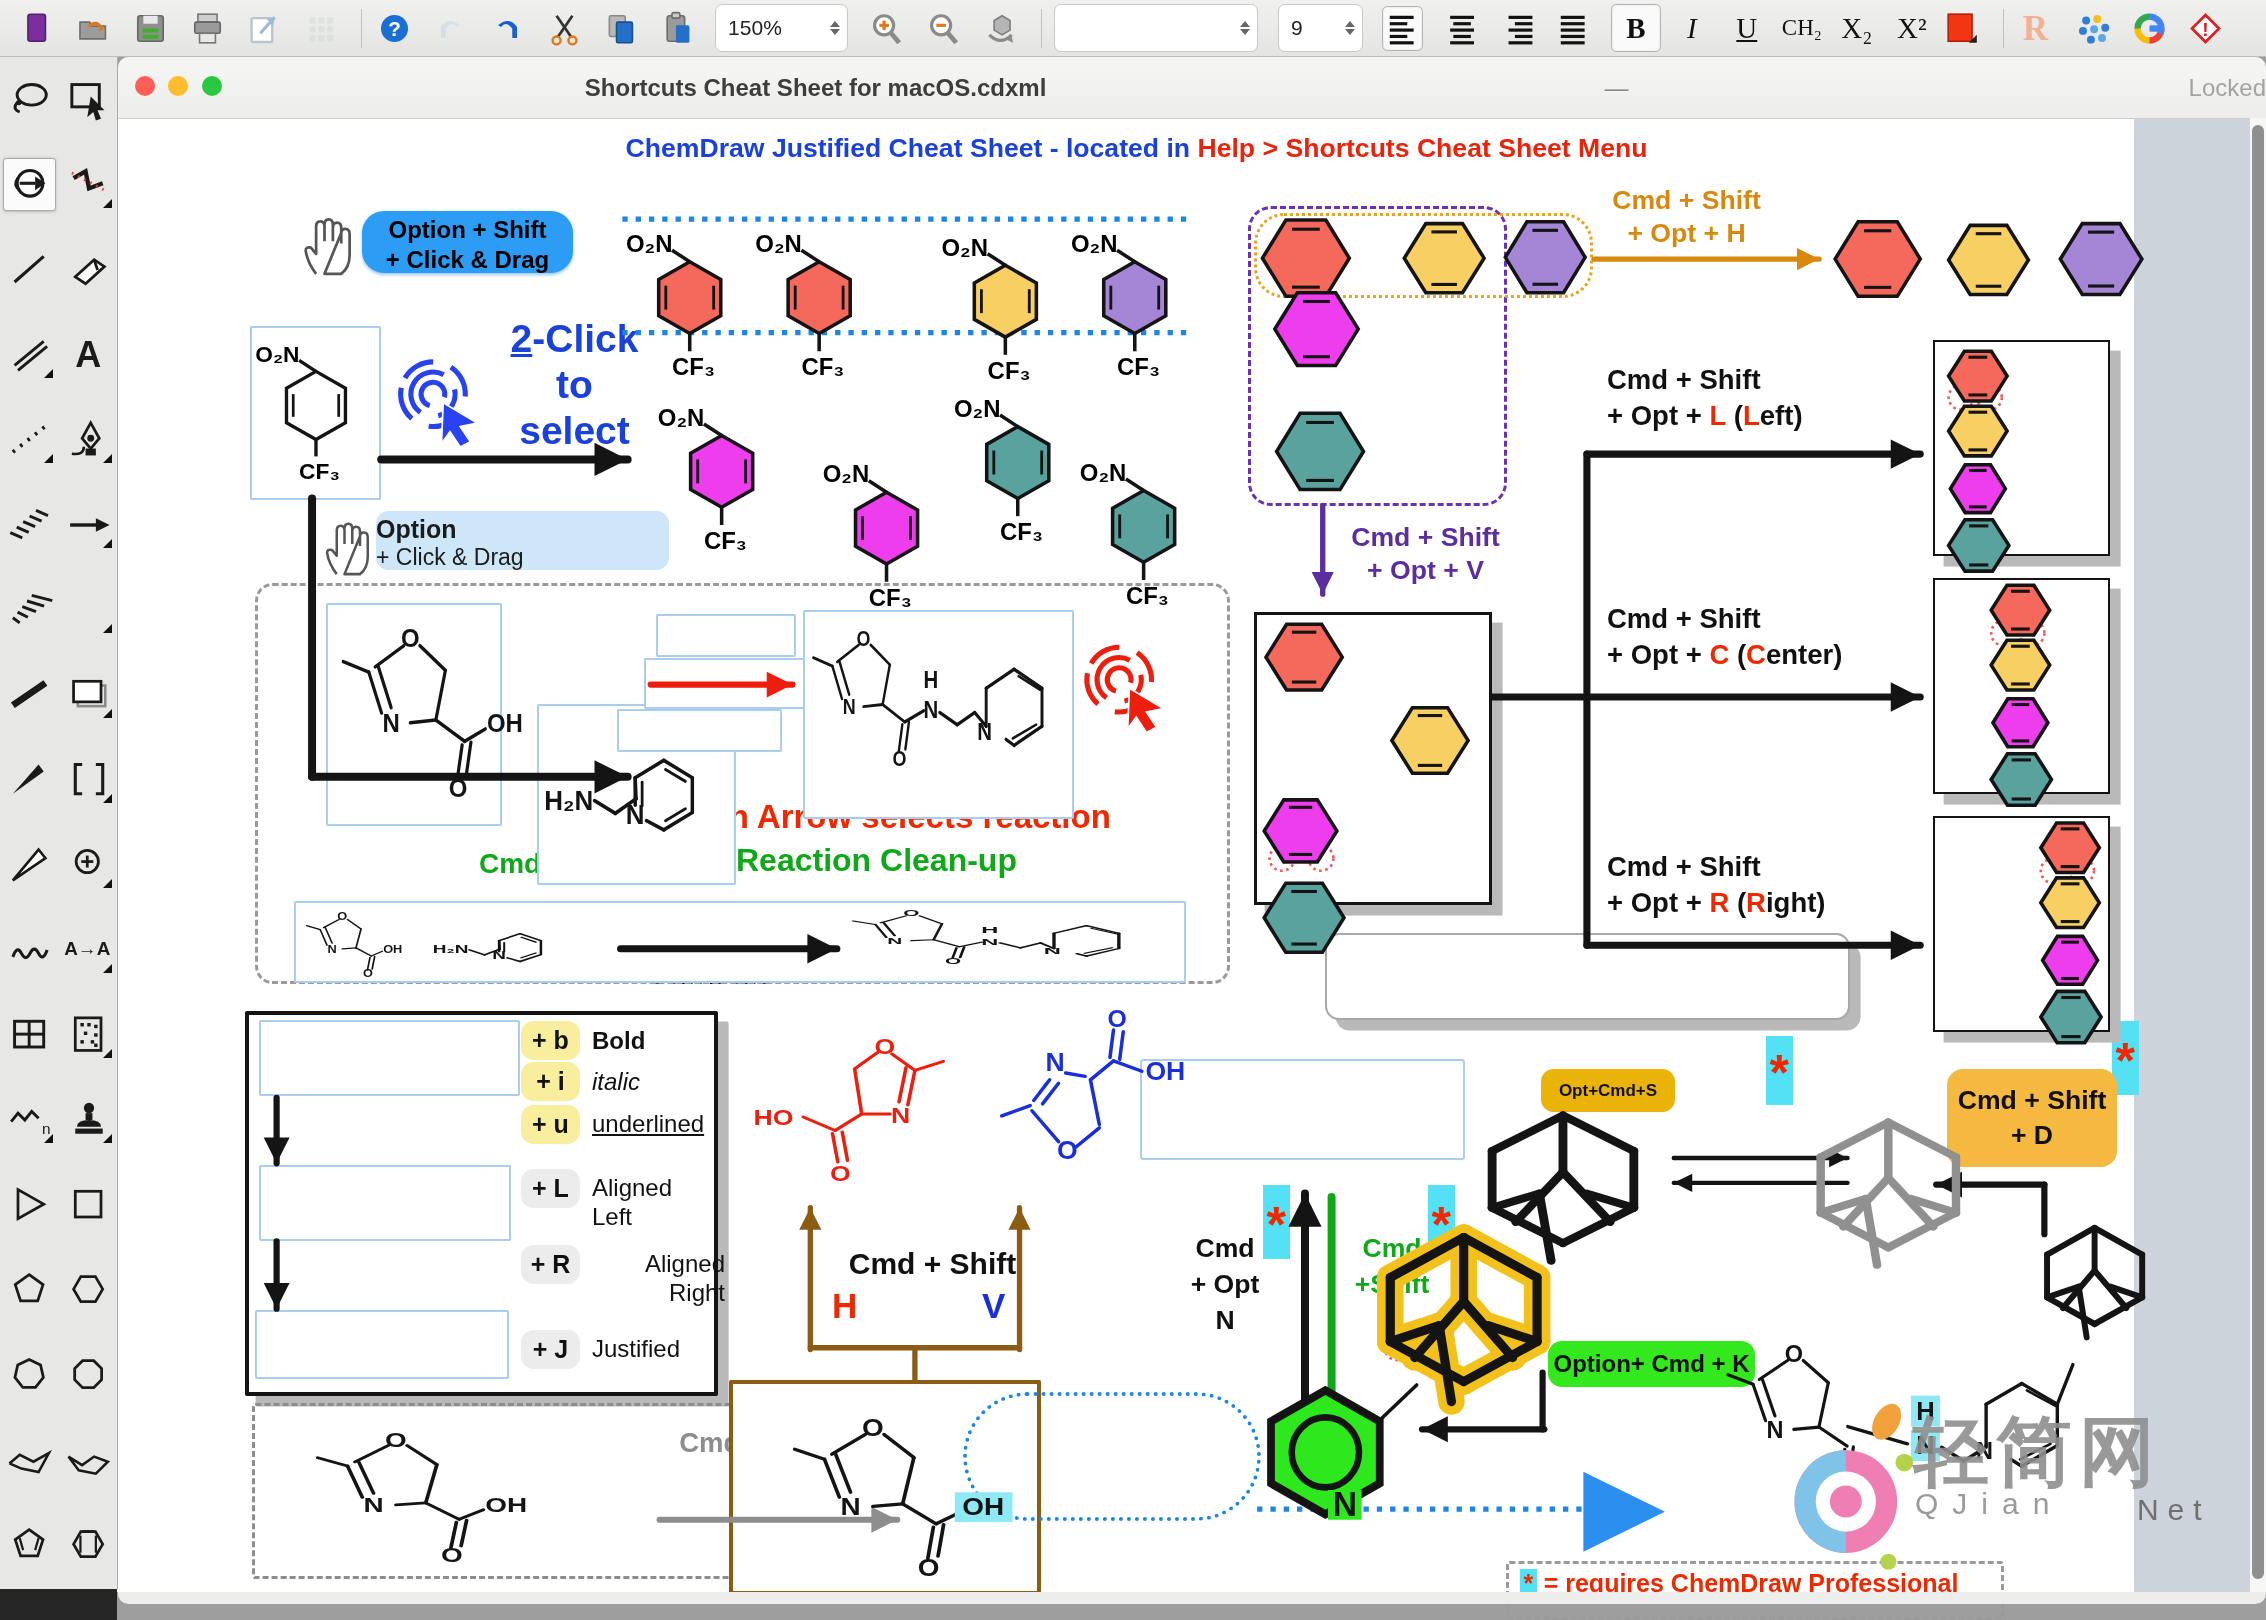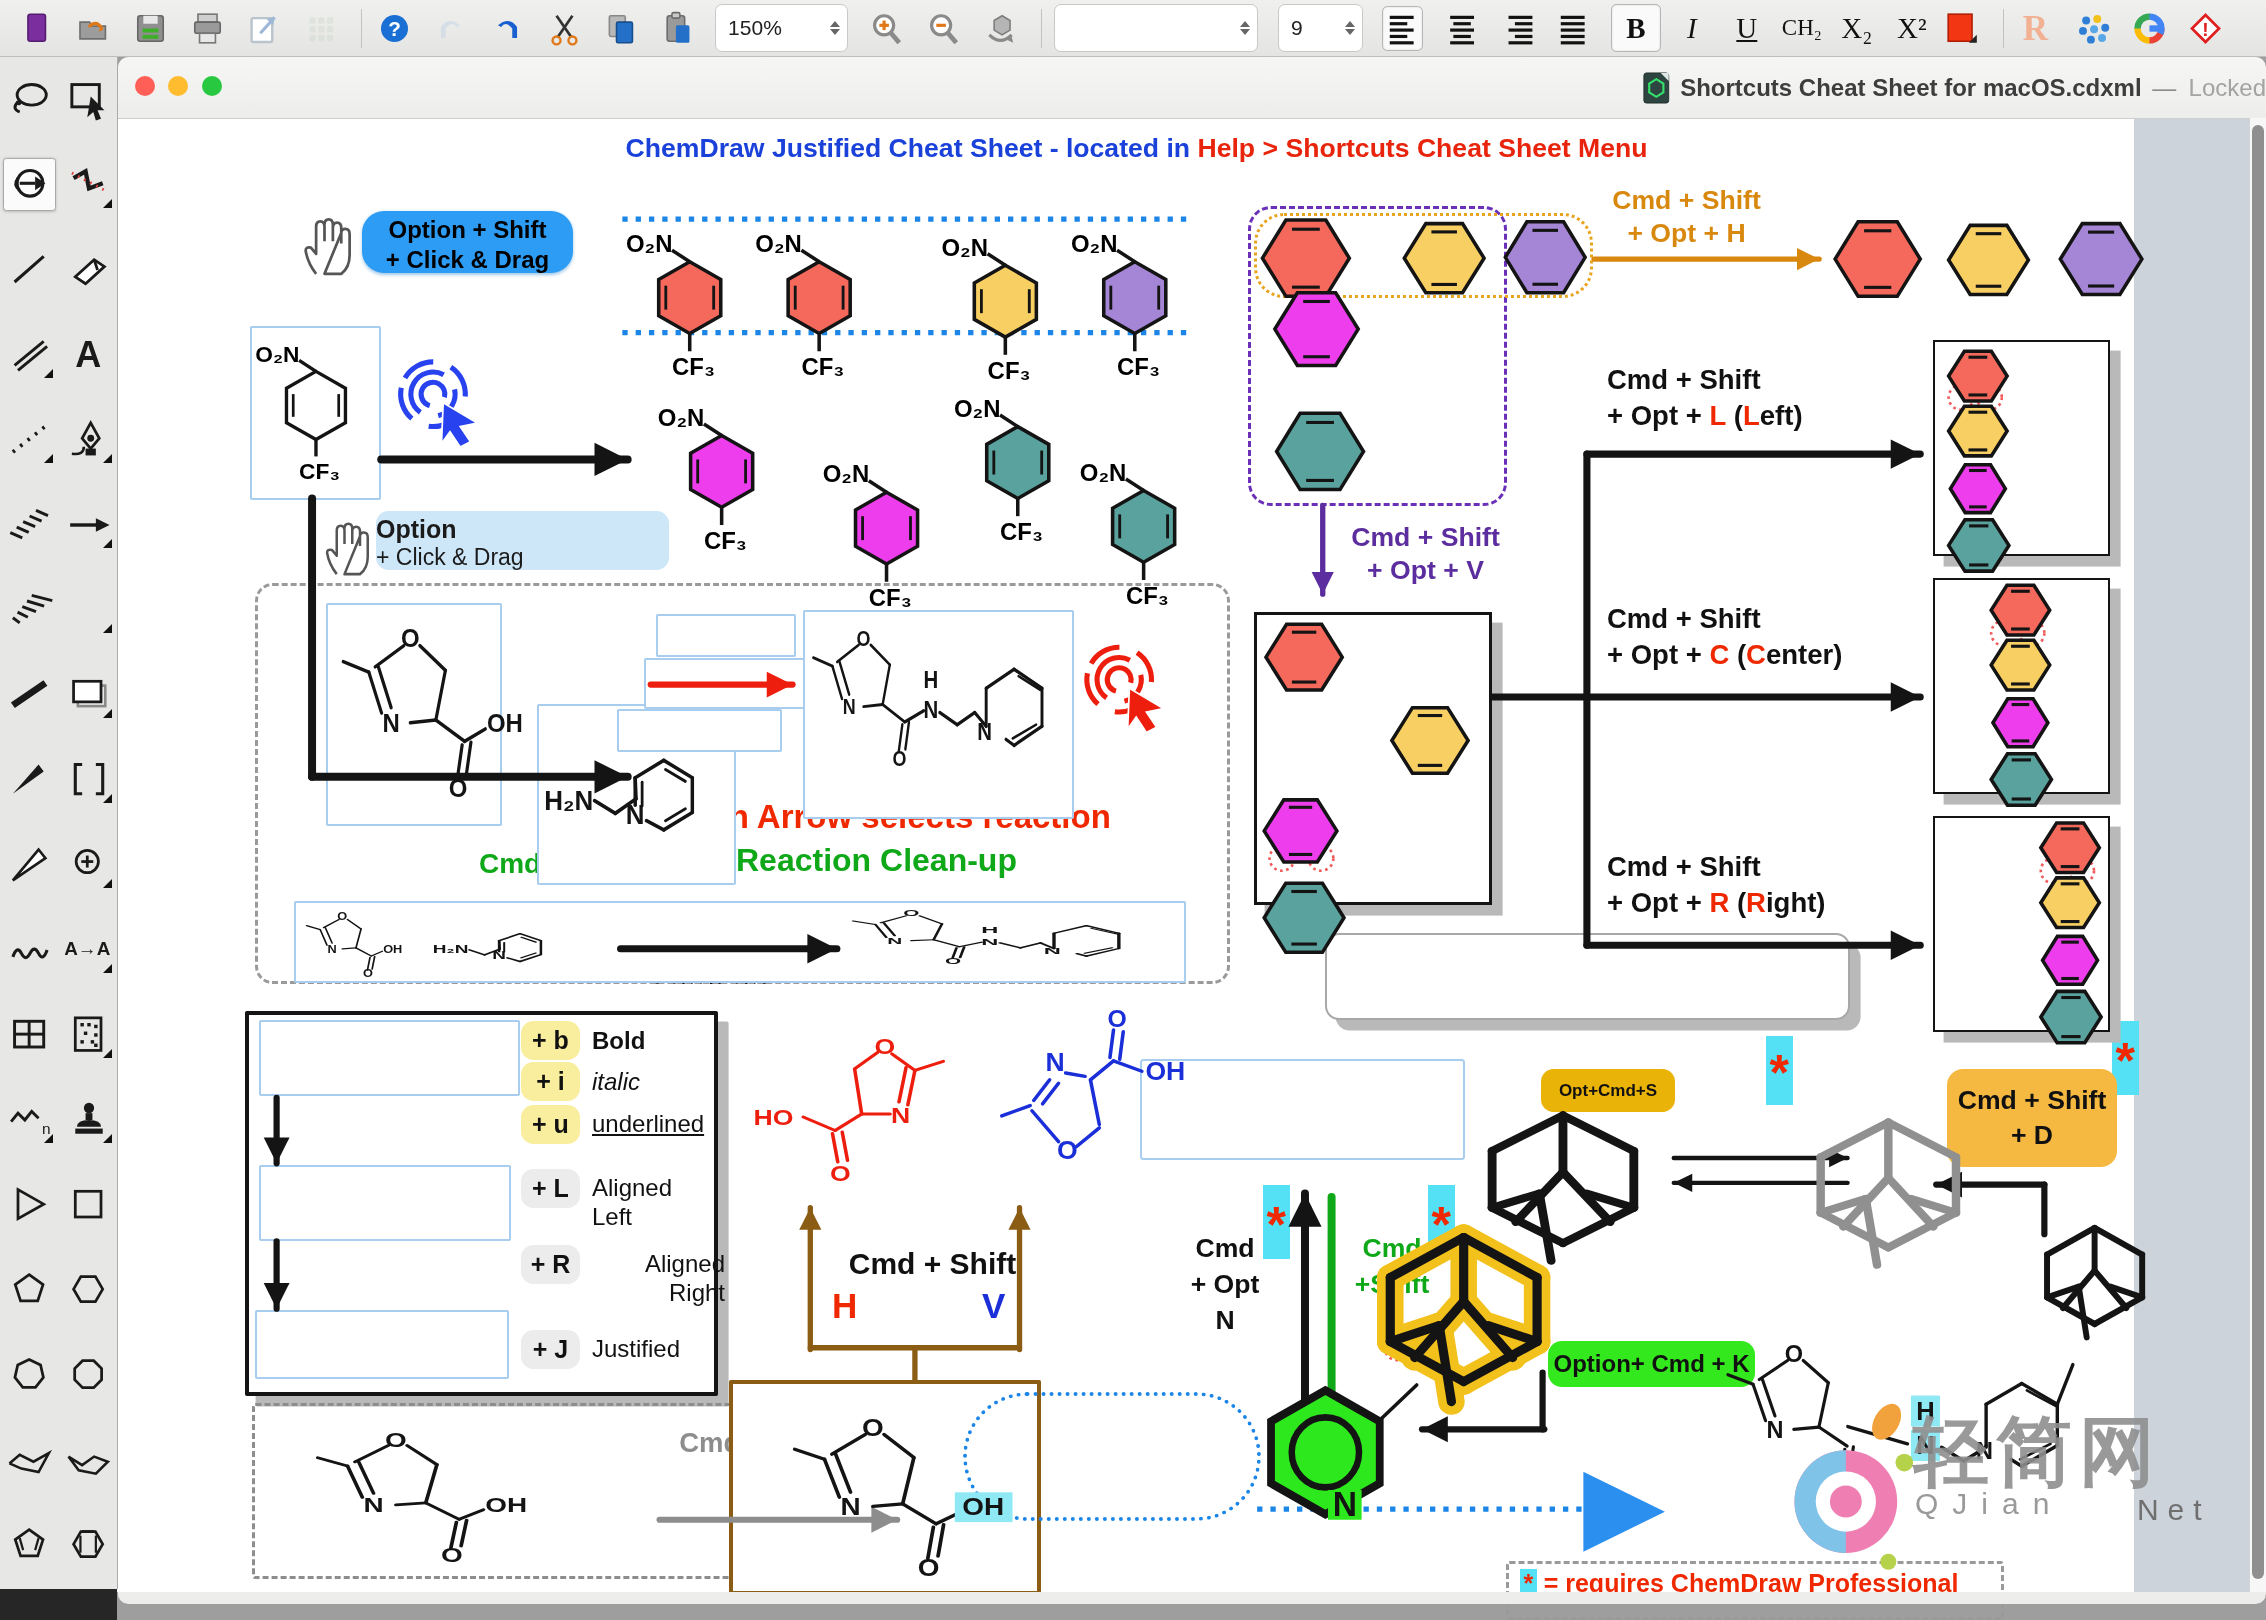--- a/index.html
+++ b/index.html
@@ -17,21 +17,21 @@
   .stp{display:flex;flex-direction:column;gap:2.7px;margin-left:8.9px}
   .stp i{display:block;width:0;height:0;border-left:5.3px solid transparent;border-right:5.3px solid transparent}
   .stp i.up{border-bottom:6.2px solid #666}
   .stp i.dn{border-top:6.2px solid #666}
   .glyphbtn{min-width:48px;height:46px;display:flex;align-items:center;justify-content:center;font-family:"Liberation Serif",serif;font-size:29px;color:#111;margin-right:7px;border-radius:5.3px;flex:0 0 auto}
   .pressed{background:#fafafa;border:0.9px solid #b5b5b5;box-shadow:inset 0 0 1.8px #ccc}
 
   
   #titlebar{position:absolute;left:118px;top:57px;width:2148px;height:61px;background:linear-gradient(#f6f6f4,#ededeb);border-bottom:0.9px solid #cfcfcf;border-radius:10.6px 10.6px 0 0;z-index:30}
   .light{position:absolute;top:76px;width:20.4px;height:20.4px;border-radius:50%;z-index:31}
-  #title-wrap{position:absolute;left:0;top:57px;width:2266px;height:61px;display:flex;align-items:center;justify-content:flex-end;z-index:31;font-size:24px;color:#3d3d3d;font-weight:700}
+  #title-wrap{position:absolute;left:0;top:57px;width:2266px;height:61px;display:flex;align-items:center;justify-content:space-between;z-index:31;font-size:24px;color:#3d3d3d;font-weight:700}
   #title-wrap .locked{color:#a3a3a3;font-weight:400;margin-left:12.4px}
   #title-wrap .dash{color:#8b8b8b;font-weight:400;margin-left:10.6px}
   #doc-icon{width:26.6px;height:32px;margin-right:10.6px}
 
   
   #palette{position:absolute;left:0;top:57px;width:117px;height:1532px;background:#e7e7e5;border-right:0.9px solid #ababab;display:grid;grid-template-columns:59px 59px;grid-auto-rows:85px;justify-items:center;align-items:center;z-index:35}
   .pcell{width:51px;height:51px;display:flex;align-items:center;justify-content:center;position:relative}
   .pcell svg{width:48px;height:48px}
   .pcell.sel{background:#fbfbfb;border:1.8px solid #a9a9a9;border-radius:3.5px;box-shadow:0 0.9px 2.7px #bbb}
   .pcell.fly:after{content:"";position:absolute;right:1.8px;bottom:1.8px;border-left:9.8px solid transparent;border-bottom:9.8px solid #111}
@@ -125,20 +125,25 @@
     <div class="abs" style="left:296px;top:211px;width:57px;height:67px"><svg viewBox="0 0 48 64" width="100%" height="100%">
           <g stroke="#555" stroke-width="2.6" fill="#fff" stroke-linejoin="round">
             <path d="M16 60 q-8 -10 -10 -22 q0 -4 5 -3 l5 6 v-26 q0 -5 4 -5 q4 0 4 5 v14 m0 -16 q0 -5 4 -5 q4 0 4 5 v16 m0 -13 q0 -5 4 -5 q4 0 4 5 v15 m0 -10 q0 -4 4 -4 q4 0 4 5 v20 q0 12 -8 18 h-16 z"></path>
           </g>
         </svg></div>
     <div class="abs" style="left:319px;top:516px;width:51px;height:62px"><svg viewBox="0 0 48 64" width="100%" height="100%">
           <g stroke="#555" stroke-width="2.6" fill="#fff" stroke-linejoin="round">
             <path d="M16 60 q-8 -10 -10 -22 q0 -4 5 -3 l5 6 v-26 q0 -5 4 -5 q4 0 4 5 v14 m0 -16 q0 -5 4 -5 q4 0 4 5 v16 m0 -13 q0 -5 4 -5 q4 0 4 5 v15 m0 -10 q0 -4 4 -4 q4 0 4 5 v20 q0 12 -8 18 h-16 z"></path>
           </g>
         </svg></div>
+    <div class="ct" id="two-click">
+        <div class="line"><span class="s-u">2</span><span>-Click</span></div>
+        <div class="line">to</div>
+        <div class="line">select</div>
+      </div>
     <div id="btn-o">
         <div class="line">Option</div>
         <div class="line">+ Click &amp; Drag</div>
       </div>
 
     <div class="ct rxlabel" id="rx-reagent1">Reagent</div>
     <div class="ct rxlabel" id="rx-cond1">Conditions</div>
     <div class="ct" id="sel-reaction">2-Click on Arrow selects reaction</div>
     <div class="ct" id="cleanup-keys"><span class="s-gn">Cmd+ Shift + </span><span class="s-gnb">X</span></div>
     <div class="ct" id="cleanup-label">Reaction Clean-up</div>

